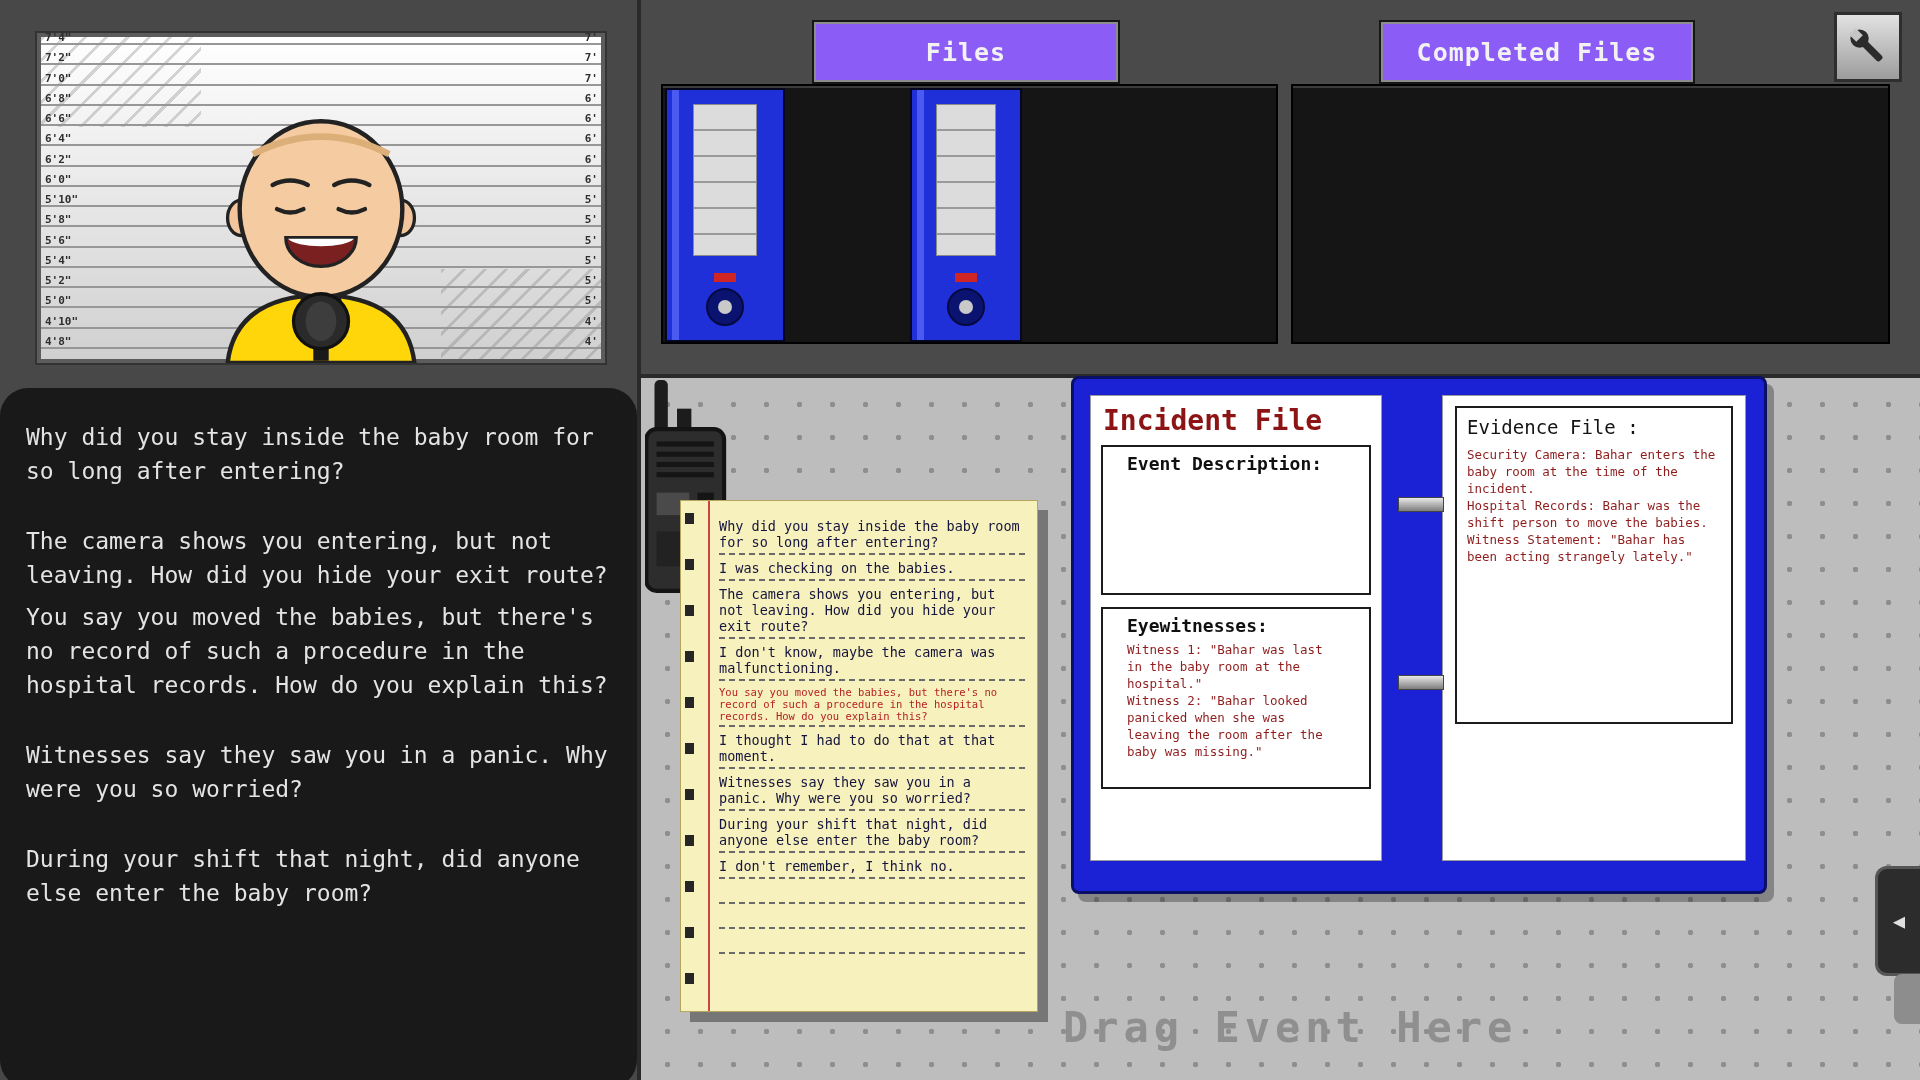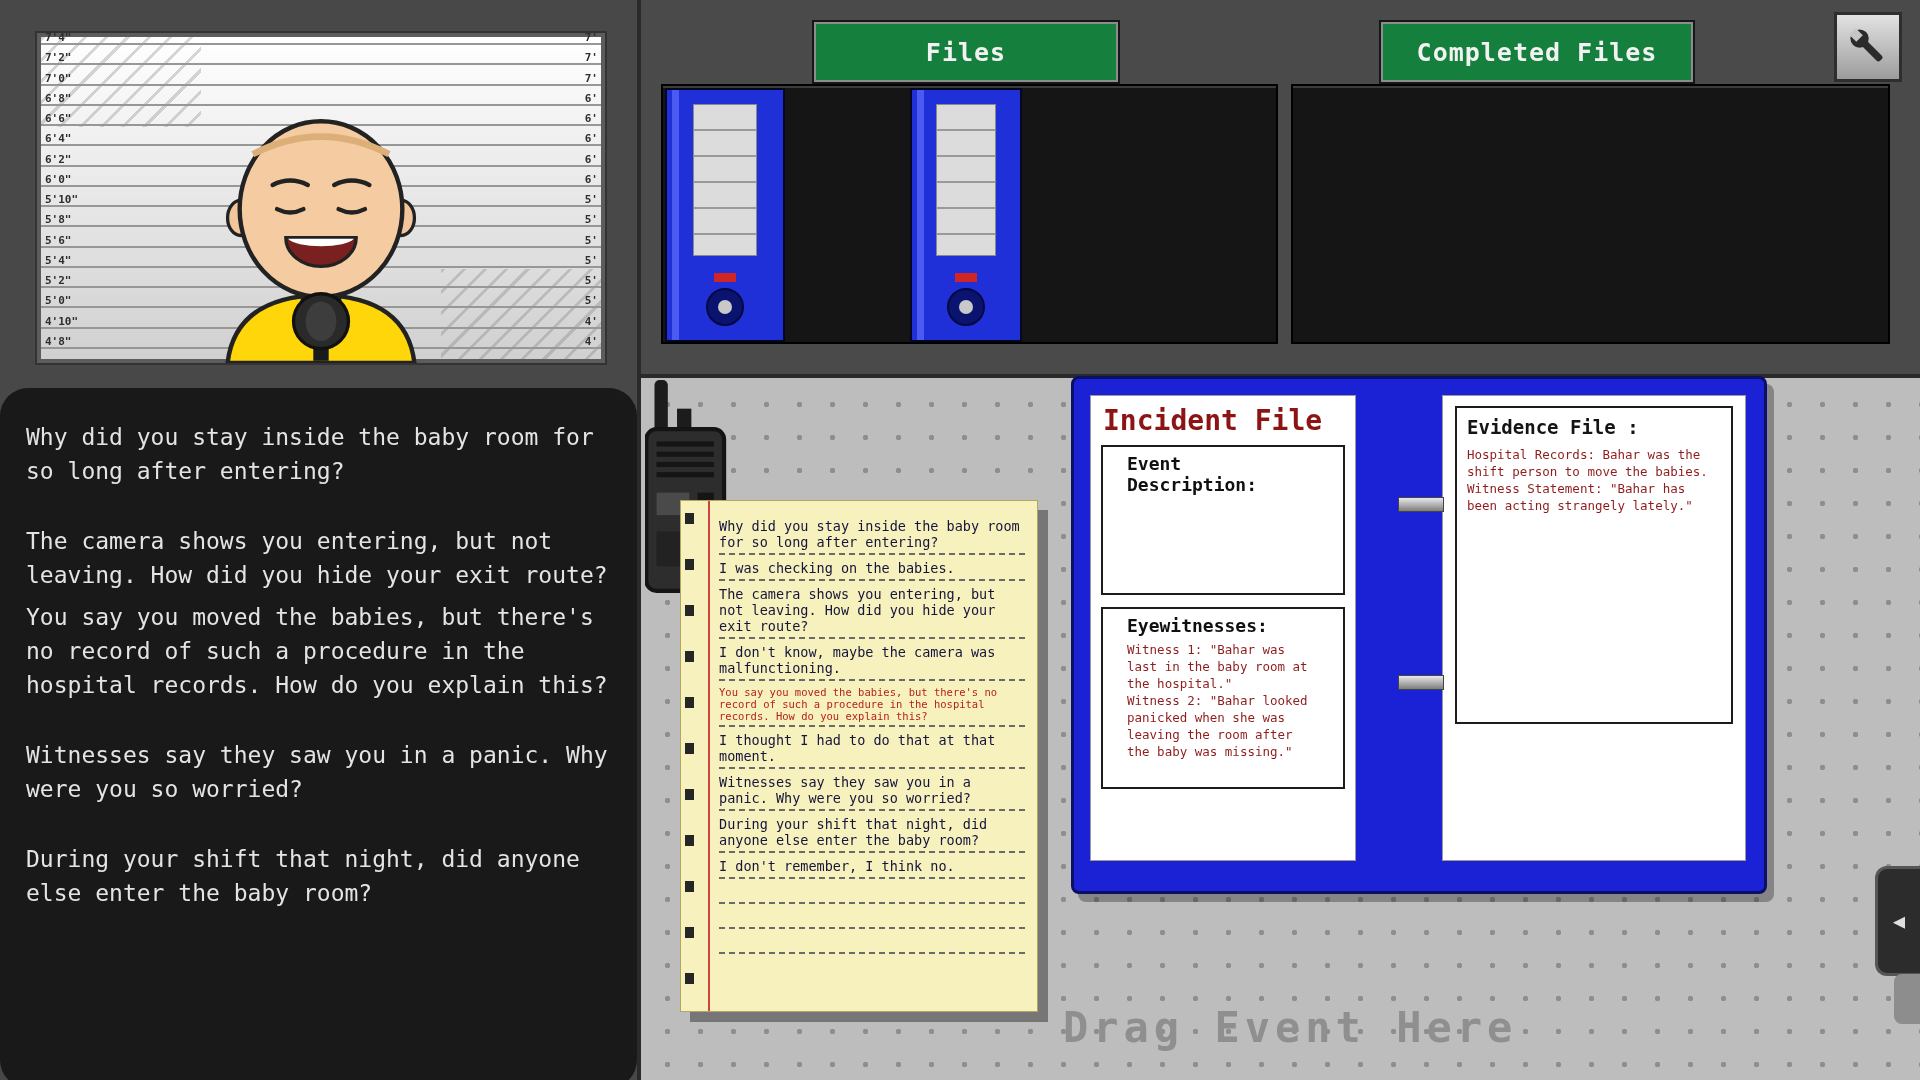--- a/index.html
+++ b/index.html
@@ -22,21 +22,21 @@
   .mug-label-r{position:absolute;right:3px;top:-14px;font-size:11px;font-weight:bold;color:#2e2e2e;}
   .suspect{position:absolute;left:50%;bottom:-4px;transform:translateX(-50%);}
   .q-panel{position:absolute;left:0;top:388px;width:637px;height:700px;background:#191919;border-radius:28px;}
   .q-list{padding:32px 26px;}
   .q-item{color:#e4e4e4;font-size:23px;line-height:34px;}
   .q-item.first{margin-top:0;}
   .q-item.gap{margin-top:36px;}
   .q-item.tight{margin-top:8px;}
   
   .top-strip{position:absolute;left:641px;top:0;width:1279px;height:374px;background:#4a4a4a;border-bottom:4px solid #2a2a2a;}
-  .tab{position:absolute;top:22px;height:56px;background:#15803d;border:2px solid #8d8d8d;outline:2px solid #161616;
+  .tab{position:absolute;top:22px;height:56px;background:#8b5cf6;border:2px solid #8d8d8d;outline:2px solid #161616;
     display:flex;align-items:center;justify-content:center;color:#f2f2f2;font-size:25px;font-weight:bold;letter-spacing:1px;cursor:pointer;}
   .tab-files{left:814px;width:300px;}
   .tab-completed{left:1381px;width:308px;}
   .shelf{position:absolute;top:84px;height:256px;background:#151515;border:2px solid #000;box-shadow:inset 0 2px 0 #3c3c3c;}
   .shelf-left{left:661px;width:613px;}
   .shelf-right{left:1291px;width:595px;}
   .binder{position:absolute;top:2px;height:250px;background:#2030d8;border:2px solid #05071f;cursor:grab;}
   .binder-1{left:2px;width:116px;}
   .binder-2{left:247px;width:108px;}
   .binder-edge{position:absolute;left:5px;top:0;bottom:0;width:7px;background:#4b5bf2;}
@@ -60,33 +60,33 @@
     background:repeating-linear-gradient(to bottom,#262626 0 11px,transparent 11px 46px);}
   .np-redline{position:absolute;left:27px;top:0;bottom:0;width:2px;background:#cc4444;}
   .np-content{position:absolute;left:38px;right:12px;top:16px;}
   .np-line{border-bottom:2px dashed #6a6a6a;padding:1px 0 3px;margin-bottom:4px;font-size:13.5px;line-height:16px;color:#14143d;}
   .np-line.qred{color:#b52222;font-size:10.5px;line-height:12px;}
   .np-line.blank{height:15px;}
   
   .folder{position:absolute;left:1071px;top:376px;width:690px;height:512px;background:#1b22d6;border:3px solid #0a0f68;
     border-radius:8px;box-shadow:7px 8px 0 rgba(30,30,30,.35);z-index:4;}
   .page{position:absolute;top:16px;height:466px;background:#ffffff;border:1px solid #9a9a9a;box-sizing:border-box;}
-  .page-left{left:16px;width:266px;padding:8px 10px;}
+  .page-left{left:16px;width:292px;padding:8px 10px;}
   .page-right{left:368px;width:304px;padding:10px 12px;}
   .clip{position:absolute;left:324px;width:44px;height:13px;background:linear-gradient(180deg,#e9e9e9,#7d7d7d);border:1px solid #444;z-index:2;}
   .clip-1{top:118px;}
   .clip-2{top:296px;}
   .if-title{color:#8c1414;font-size:28px;font-weight:bold;margin:0 0 8px 2px;}
   .if-box{border:2px solid #1c1c1c;padding:6px 24px;margin-bottom:12px;box-sizing:border-box;}
   .if-box-event{min-height:150px;}
   .if-box-wit{min-height:182px;}
   .if-box-h{font-size:18px;font-weight:bold;color:#101010;margin-bottom:5px;}
   .if-body, .ev-line{font-size:12.5px;line-height:17px;color:#8f1d1d;}
   .ev-box{border:2px solid #1c1c1c;padding:8px 10px;min-height:318px;box-sizing:border-box;}
-  .ev-h{font-size:19px;font-weight:bold;color:#141414;margin-bottom:8px;}
+  .ev-h{font-size:19px;font-weight:normal;color:#141414;margin-bottom:8px;}
   .decision-row{display:flex;align-items:center;margin-top:22px;gap:14px;}
   .decision-label{font-size:20px;font-weight:bold;color:#20204a;}
   .check-box{width:128px;height:56px;background:#fff;border:4px solid #2fa32f;border-radius:4px;transform:rotate(-1.5deg);
     display:flex;align-items:center;justify-content:center;cursor:pointer;}
   
   .side-handle{position:absolute;right:0;top:866px;width:42px;height:104px;background:#2c2c2c;border:3px solid #565656;border-right:none;
     border-radius:12px 0 0 12px;display:flex;align-items:center;justify-content:center;color:#e0e0e0;font-size:20px;z-index:6;cursor:pointer;}
   .side-handle-lower{position:absolute;right:0;top:974px;width:26px;height:50px;background:#8d8d8d;border-radius:8px 0 0 8px;z-index:6;}
 </style>
 </head>
@@ -280,20 +280,21 @@
     </div>
   </div>
 
   <div class="clip clip-1"></div>
   <div class="clip clip-2"></div>
 
   <div class="page page-right">
     <div class="ev-box">
       <div class="ev-h">Evidence File :</div>
       <div>
+          <div class="ev-line">Security Camera: Bahar enters the baby room at the time of the incident.</div>
           <div class="ev-line">Hospital Records: Bahar was the shift person to move the babies.</div>
           <div class="ev-line">Witness Statement: "Bahar has been acting strangely lately."</div>
         </div>
     </div>
   </div>
 </div>
 
 <div class="side-handle">
   <span>◀</span>
 </div>

